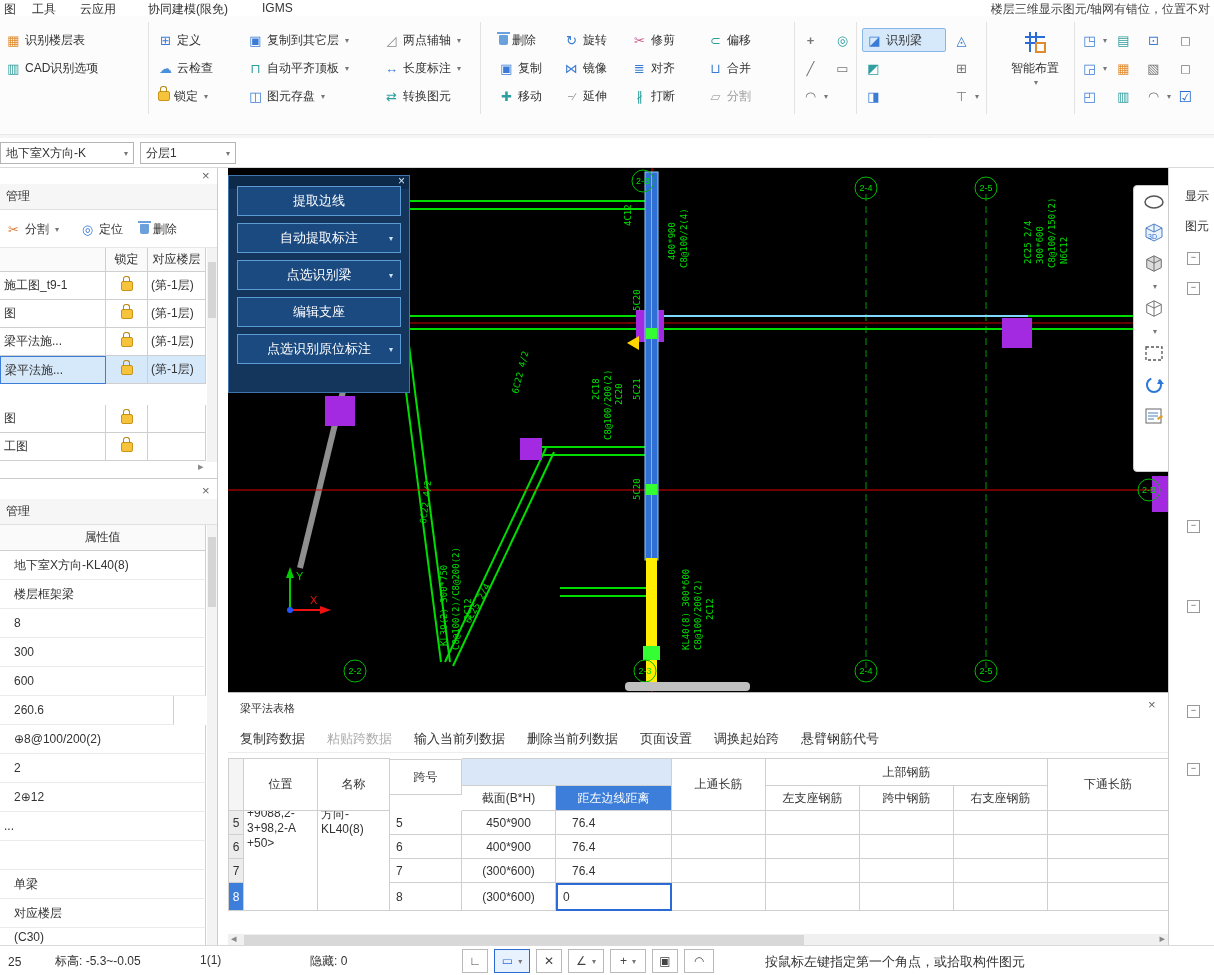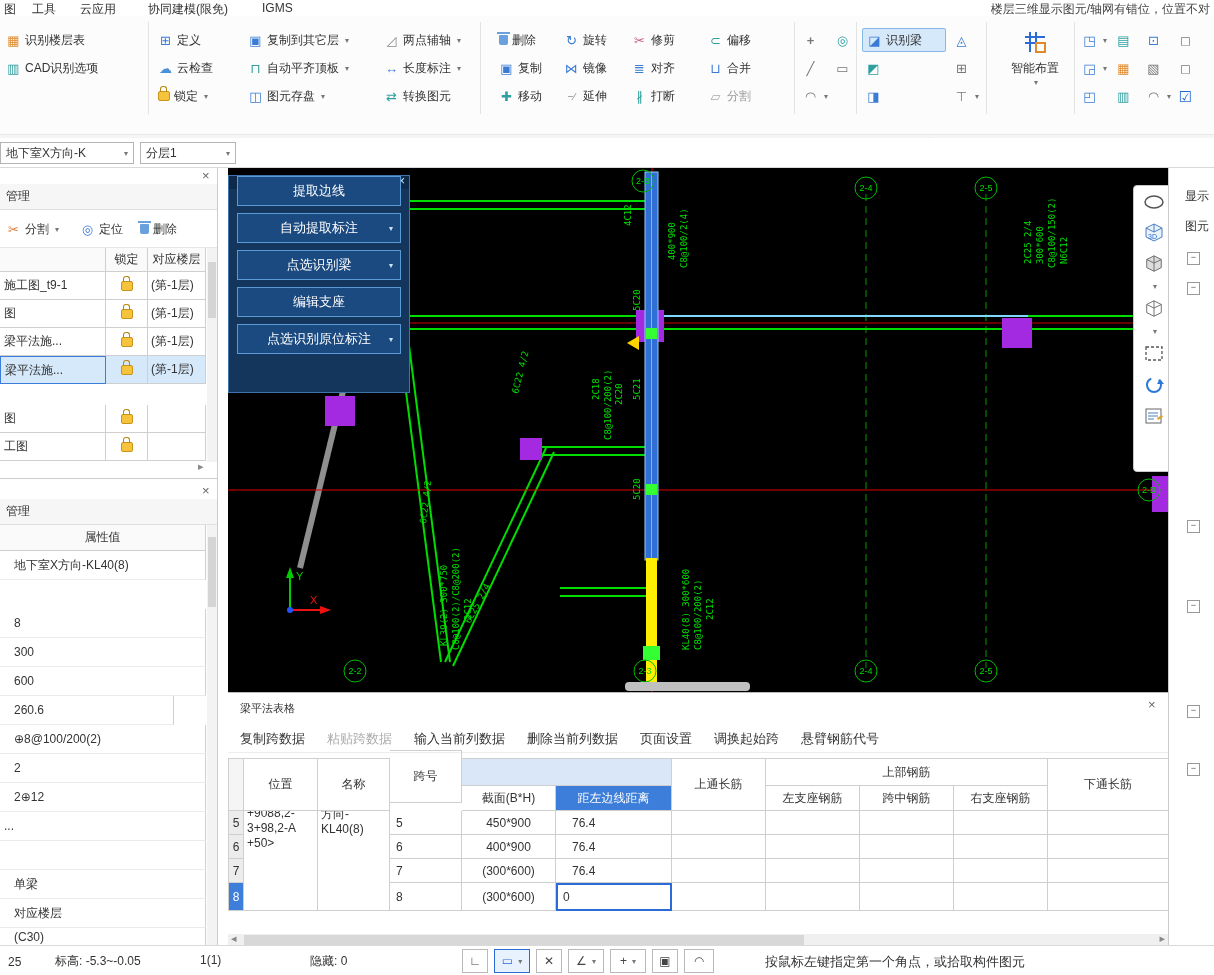--- a/index.html
+++ b/index.html
@@ -346,20 +346,23 @@
   <span class="abs" style="left:202px;top:4px;font-size:13px;color:#666">×</span>
   <div class="abs" style="left:0;top:20px;width:217px;height:26px;background:#f6f6f6;border-bottom:1px solid #e0e0e0;box-sizing:border-box;line-height:25px">
     <span style="margin-left:6px">管理</span>
   </div>
   <div class="cell cellc" style="left:0;top:46px;width:206px;height:26px;background:#fafafa">
       <span>属性值</span>
     </div>
   <div class="cell" style="left:0;top:72px;width:206px;height:29px;padding-left:14px;border-bottom-color:#ebebeb">
       <span>地下室X方向-KL40(8)</span>
     </div>
+  <div class="cell" style="left:0;top:101px;width:206px;height:29px;padding-left:14px;border-bottom-color:#ebebeb">
+      <span>楼层框架梁</span>
+    </div>
   <div class="cell" style="left:0;top:130px;width:206px;height:29px;padding-left:14px;border-bottom-color:#ebebeb">
       <span>8</span>
     </div>
   <div class="cell" style="left:0;top:159px;width:206px;height:29px;padding-left:14px;border-bottom-color:#ebebeb">
       <span>300</span>
     </div>
   <div class="cell" style="left:0;top:188px;width:206px;height:29px;padding-left:14px;border-bottom-color:#ebebeb">
       <span>600</span>
     </div>
   <div class="cell" style="left:0;top:217px;width:174px;height:29px;padding-left:14px;border-bottom-color:#ebebeb">
@@ -484,21 +487,21 @@
   <circle cx="921" cy="322" r="11" fill="none" stroke="#00bb00"></circle>
   <text x="921" y="325" font-size="9" fill="#00dd00" text-anchor="middle">2-B</text>
 
   <rect x="397" y="514" width="125" height="9" rx="4" fill="#c0c0c0"></rect>
 </svg>
 
 <div class="abs" style="left:228px;top:175px;width:182px;height:218px;background:#14365d;border:1px solid #3f74ad;box-sizing:border-box">
   <div class="abs" style="left:0;top:0;width:180px;height:13px;background:#0e2a4a">
     <span class="abs" style="right:4px;top:-2px;color:#cfe3f9;font-size:12px">×</span>
   </div>
-  <div class="fbtn" style="margin-top:0">
+  <div class="fbtn" style="margin-top:10px">
       <span>提取边线</span>
     </div>
   <div class="fbtn">
       <span>自动提取标注</span>
       <span class="dd" style="position:absolute;right:7px;color:#cfe3f9">▾</span>
     </div>
   <div class="fbtn">
       <span>点选识别梁</span>
       <span class="dd" style="position:absolute;right:7px;color:#cfe3f9">▾</span>
     </div>
@@ -586,21 +589,21 @@
     <span>悬臂钢筋代号</span>
   </div>
 
   <div class="cell cellc" style="left:0;top:65px;width:16px;height:53px;background:#f5f5f5;border-top:1px solid #cfcfcf;border-left:1px solid #cfcfcf"></div>
   <div class="cell cellc" style="left:16px;top:65px;width:74px;height:53px;border-top:1px solid #cfcfcf">
       <span>位置</span>
     </div>
   <div class="cell cellc" style="left:90px;top:65px;width:72px;height:53px;border-top:1px solid #cfcfcf">
       <span>名称</span>
     </div>
-  <div class="cell cellc" style="left:162px;top:57px;width:72px;height:53px;border-top:1px solid #cfcfcf">
+  <div class="cell cellc" style="left:162px;top:66px;width:72px;height:36px;border-top:1px solid #cfcfcf">
       <span>跨号</span>
     </div>
   <div class="cell cellc" style="left:234px;top:65px;width:210px;height:28px;background:#d9e7f8;border-top:1px solid #cfcfcf"></div>
   <div class="cell cellc" style="left:234px;top:93px;width:94px;height:25px">
       <span>截面(B*H)</span>
     </div>
   <div class="cell cellc" style="left:328px;top:93px;width:116px;height:25px;background:#3d7edb;color:#fff">
       <span>距左边线距离</span>
     </div>
   <div class="cell cellc" style="left:444px;top:65px;width:94px;height:53px;border-top:1px solid #cfcfcf">

